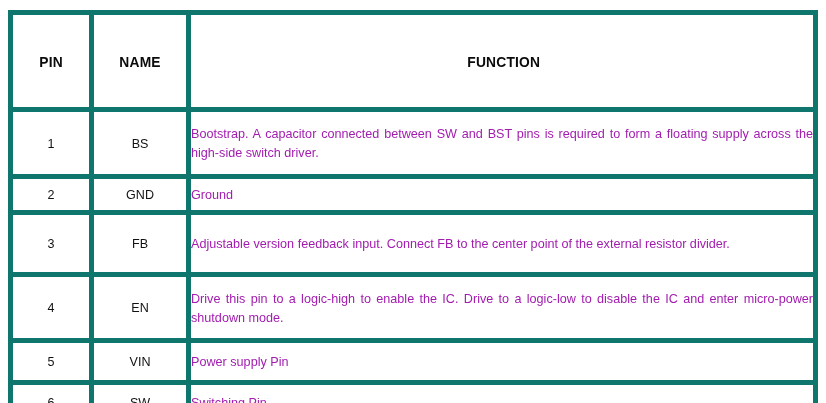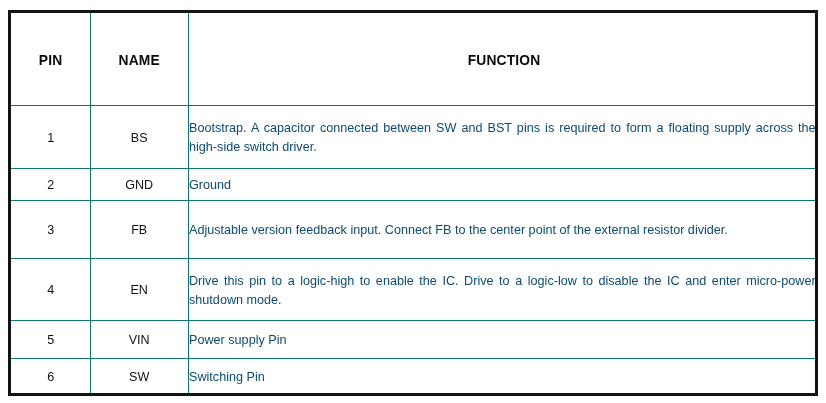--- a/index.html
+++ b/index.html
@@ -28,21 +28,21 @@
     top: 10px;
     width: 810px;
     border-collapse: collapse;
     table-layout: fixed;
     background: #ffffff;
     border: 3px solid #131313;
   }
 
   .pin-table td,
   .pin-table th {
-    border: 1px solid #0f766e;
+    border: 5px solid #0f766e;
     padding: 0;
     background: #ffffff;
     vertical-align: middle;
   }
 
   
   col.col-pin   { width: 81px; }
   col.col-name  { width: 97px; }
   col.col-func  { width: 626px; }
 
@@ -76,21 +76,21 @@
   .cell-name .shrink {
     display: block;
     transform: scaleX(0.93);
   }
 
   .cell-func {
     text-align: justify;
     text-align-last: left;
     font-size: 13.5px;
     line-height: 19px;
-    color: #0c4a6e;
+    color: #a21caf;
     padding: 6px 8px 6px 10px;
     hyphens: none;
   }
   .cell-func .shrink {
     display: block;
     transform: scaleX(0.935);
     transform-origin: left center;
     width: 107%;
   }
 

